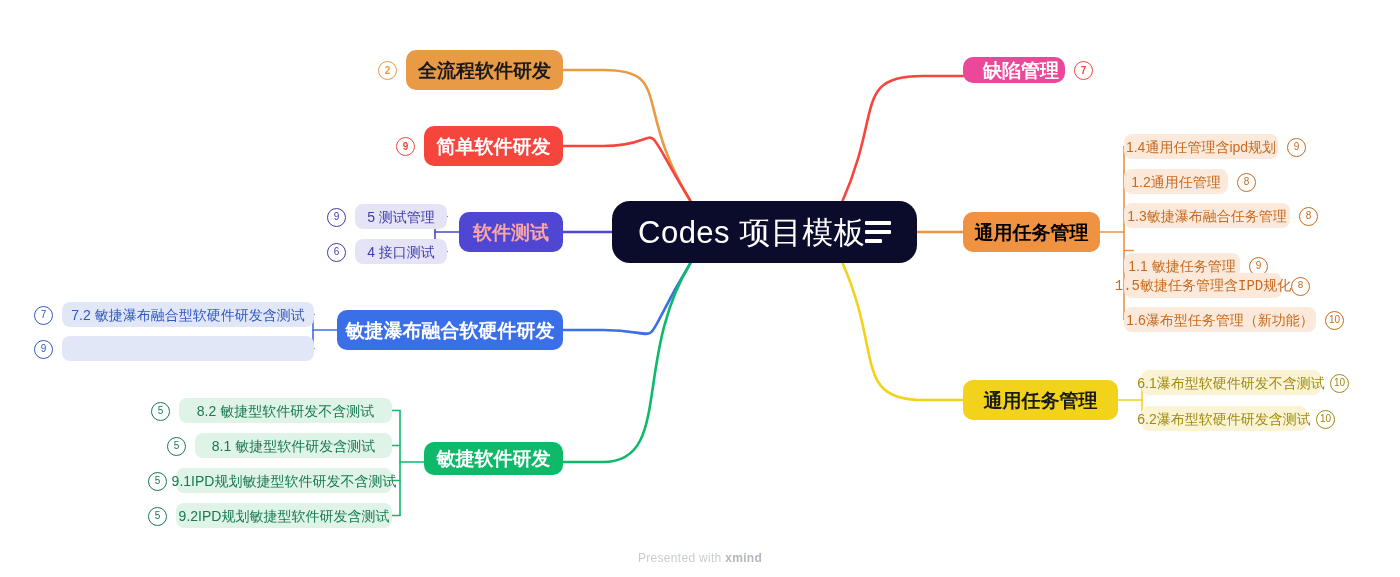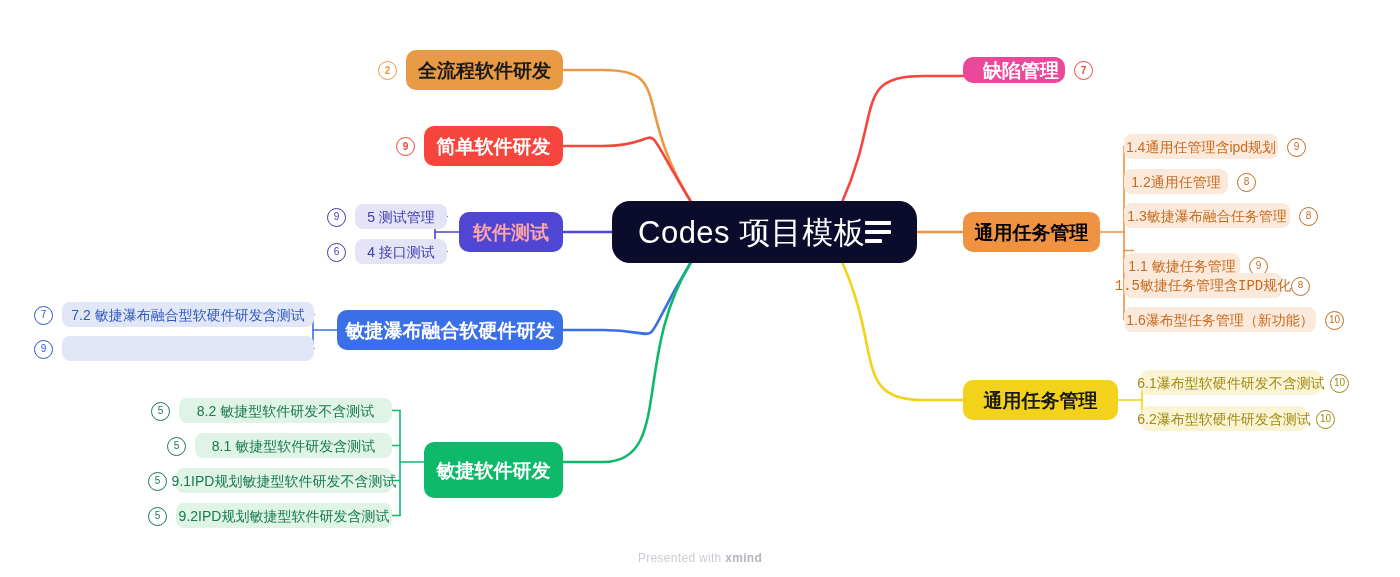--- a/index.html
+++ b/index.html
@@ -152,21 +152,21 @@
       <div class="node main light-text" style="left: 337px; top: 310px; width: 226px; height: 40px; background: rgb(59, 111, 232); color: rgb(255, 255, 255);">
         <span>敏捷瀑布融合软硬件研发</span>
       </div>
       <div class="node leaf" style="left: 62px; top: 302px; width: 252px; height: 25px; background: rgb(226, 231, 247); color: rgb(47, 88, 192);">
         <span>7.2 敏捷瀑布融合型软硬件研发含测试</span>
         <div class="badge" style="color: rgb(47, 88, 192); top: calc(50% - 9px); right: calc(100% + 9px);">7</div>
       </div>
       <div class="node leaf" style="left: 62px; top: 336px; width: 252px; height: 25px; background: rgb(226, 231, 247); color: rgb(47, 88, 192);">
         <div class="badge" style="color: rgb(47, 88, 192); top: calc(50% - 9px); right: calc(100% + 9px);">9</div>
       </div>
-      <div class="node main light-text" style="left: 424px; top: 442px; width: 139px; height: 56px; background: rgb(15, 185, 106); color: rgb(255, 255, 255);">
+      <div class="node main light-text" style="left: 424px; top: 442px; width: 139px; height: 33px; background: rgb(15, 185, 106); color: rgb(255, 255, 255);">
         <span>敏捷软件研发</span>
       </div>
       <div class="node leaf" style="left: 179px; top: 398px; width: 213px; height: 25px; background: rgb(223, 243, 231); color: rgb(24, 122, 78);">
         <span>8.2 敏捷型软件研发不含测试</span>
         <div class="badge" style="color: rgb(24, 122, 78); top: calc(50% - 9px); right: calc(100% + 9px);">5</div>
       </div>
       <div class="node leaf" style="left: 195px; top: 433px; width: 197px; height: 25px; background: rgb(223, 243, 231); color: rgb(24, 122, 78);">
         <span>8.1 敏捷型软件研发含测试</span>
         <div class="badge" style="color: rgb(24, 122, 78); top: calc(50% - 9px); right: calc(100% + 9px);">5</div>
       </div>

